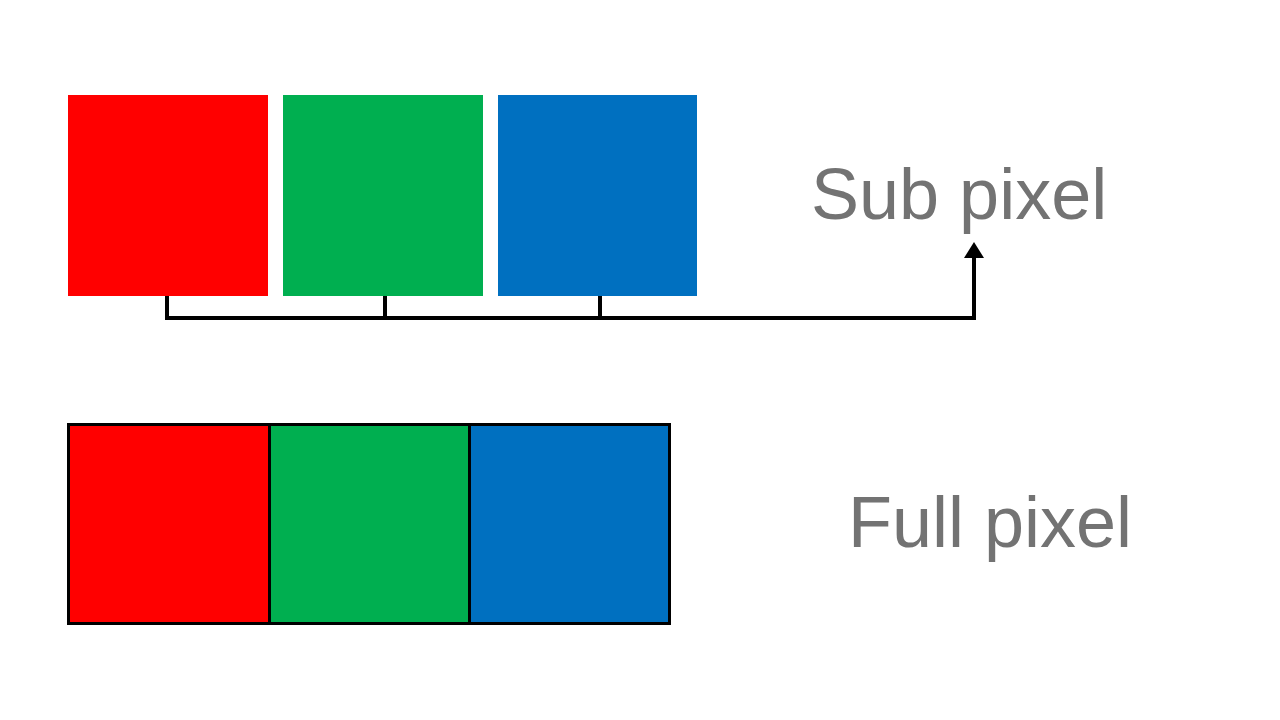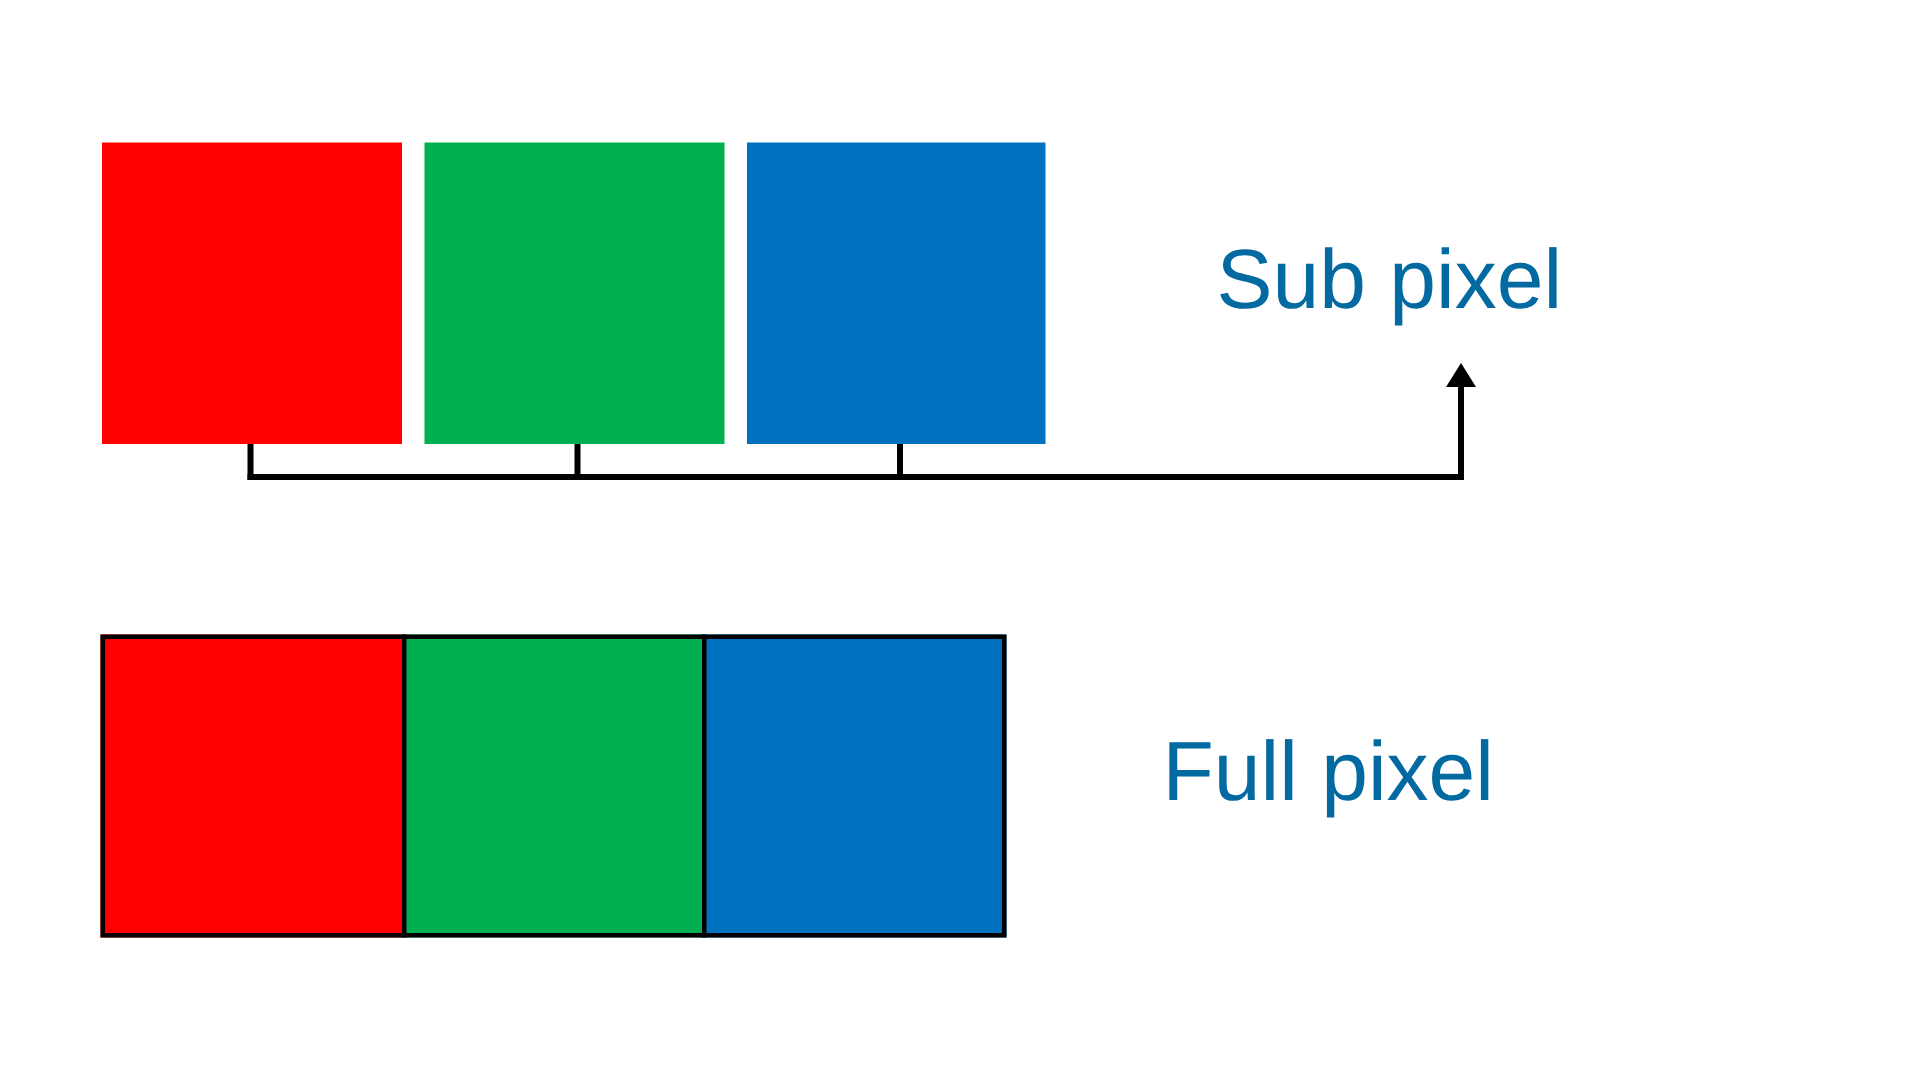--- a/index.html
+++ b/index.html
@@ -61,28 +61,28 @@
     width: 0;
     height: 0;
     border-left: 10px solid transparent;
     border-right: 10px solid transparent;
     border-bottom: 16px solid #000000;
   }
 
   
   .caption {
     position: absolute;
-    font-size: 56px;
+    font-size: 72px;
     line-height: 1;
     letter-spacing: 0px;
     white-space: nowrap;
-    color: #0369a1;
+    color: #737373;
   }
   #caption-sub  { left: 811px; top: 158px; }
-  #caption-full { left: 775px; top: 486px; }
+  #caption-full { left: 848px; top: 486px; }
 </style>
 </head>
 <body>
 
 <div id="canvas">
 
   <div class="swatch sub-swatch" id="sub-red" style="background:#FF0000"></div>
   <div class="swatch sub-swatch" id="sub-green" style="background:#00AF50"></div>
   <div class="swatch sub-swatch" id="sub-blue" style="background:#0070C0"></div>
 

